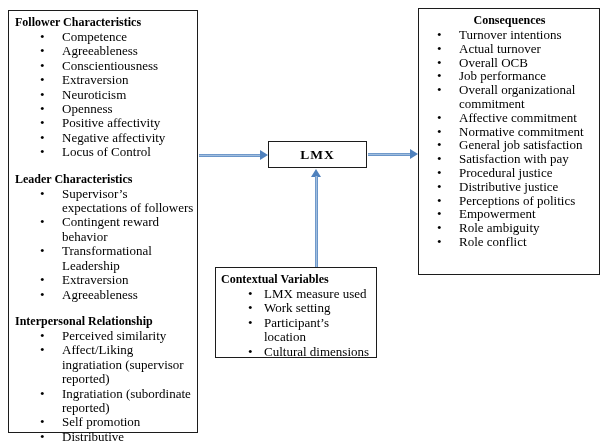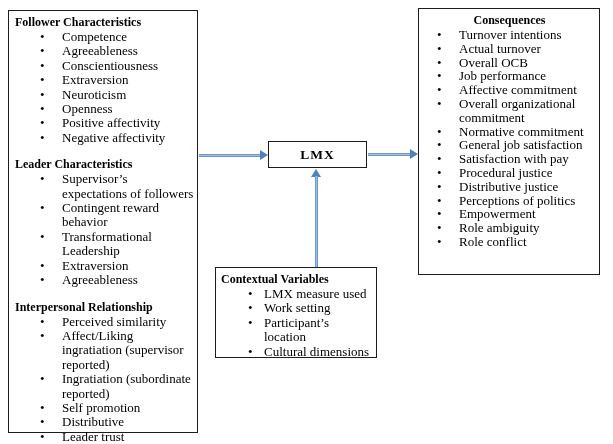--- a/index.html
+++ b/index.html
@@ -91,20 +91,21 @@
       <ul class="blist">
 
       <li>Competence</li>
           <li>Agreeableness</li>
           <li>Conscientiousness</li>
           <li>Extraversion</li>
           <li>Neuroticism</li>
           <li>Openness</li>
           <li>Positive affectivity</li>
           <li>Negative affectivity</li>
+          <li>Locus of Control</li>
         </ul>
     </section>
     <section>
       <h3>Leader Characteristics</h3>
       <ul class="blist">
 
       <li>Supervisor’s expectations of followers</li>
           <li>Contingent reward behavior</li>
           <li>Transformational Leadership</li>
           <li>Extraversion</li>
@@ -141,22 +142,22 @@
   </div>
 
   <div class="box right-box">
     <h3>Consequences</h3>
     <ul class="blist">
 
     <li>Turnover intentions</li>
         <li>Actual turnover</li>
         <li>Overall OCB</li>
         <li>Job performance</li>
+        <li>Overall organizational commitment</li>
         <li>Affective commitment</li>
-        <li>Overall organizational commitment</li>
         <li>Normative commitment</li>
         <li>General job satisfaction</li>
         <li>Satisfaction with pay</li>
         <li>Procedural justice</li>
         <li>Distributive justice</li>
         <li>Perceptions of politics</li>
         <li>Empowerment</li>
         <li>Role ambiguity</li>
         <li>Role conflict</li>
       </ul>

